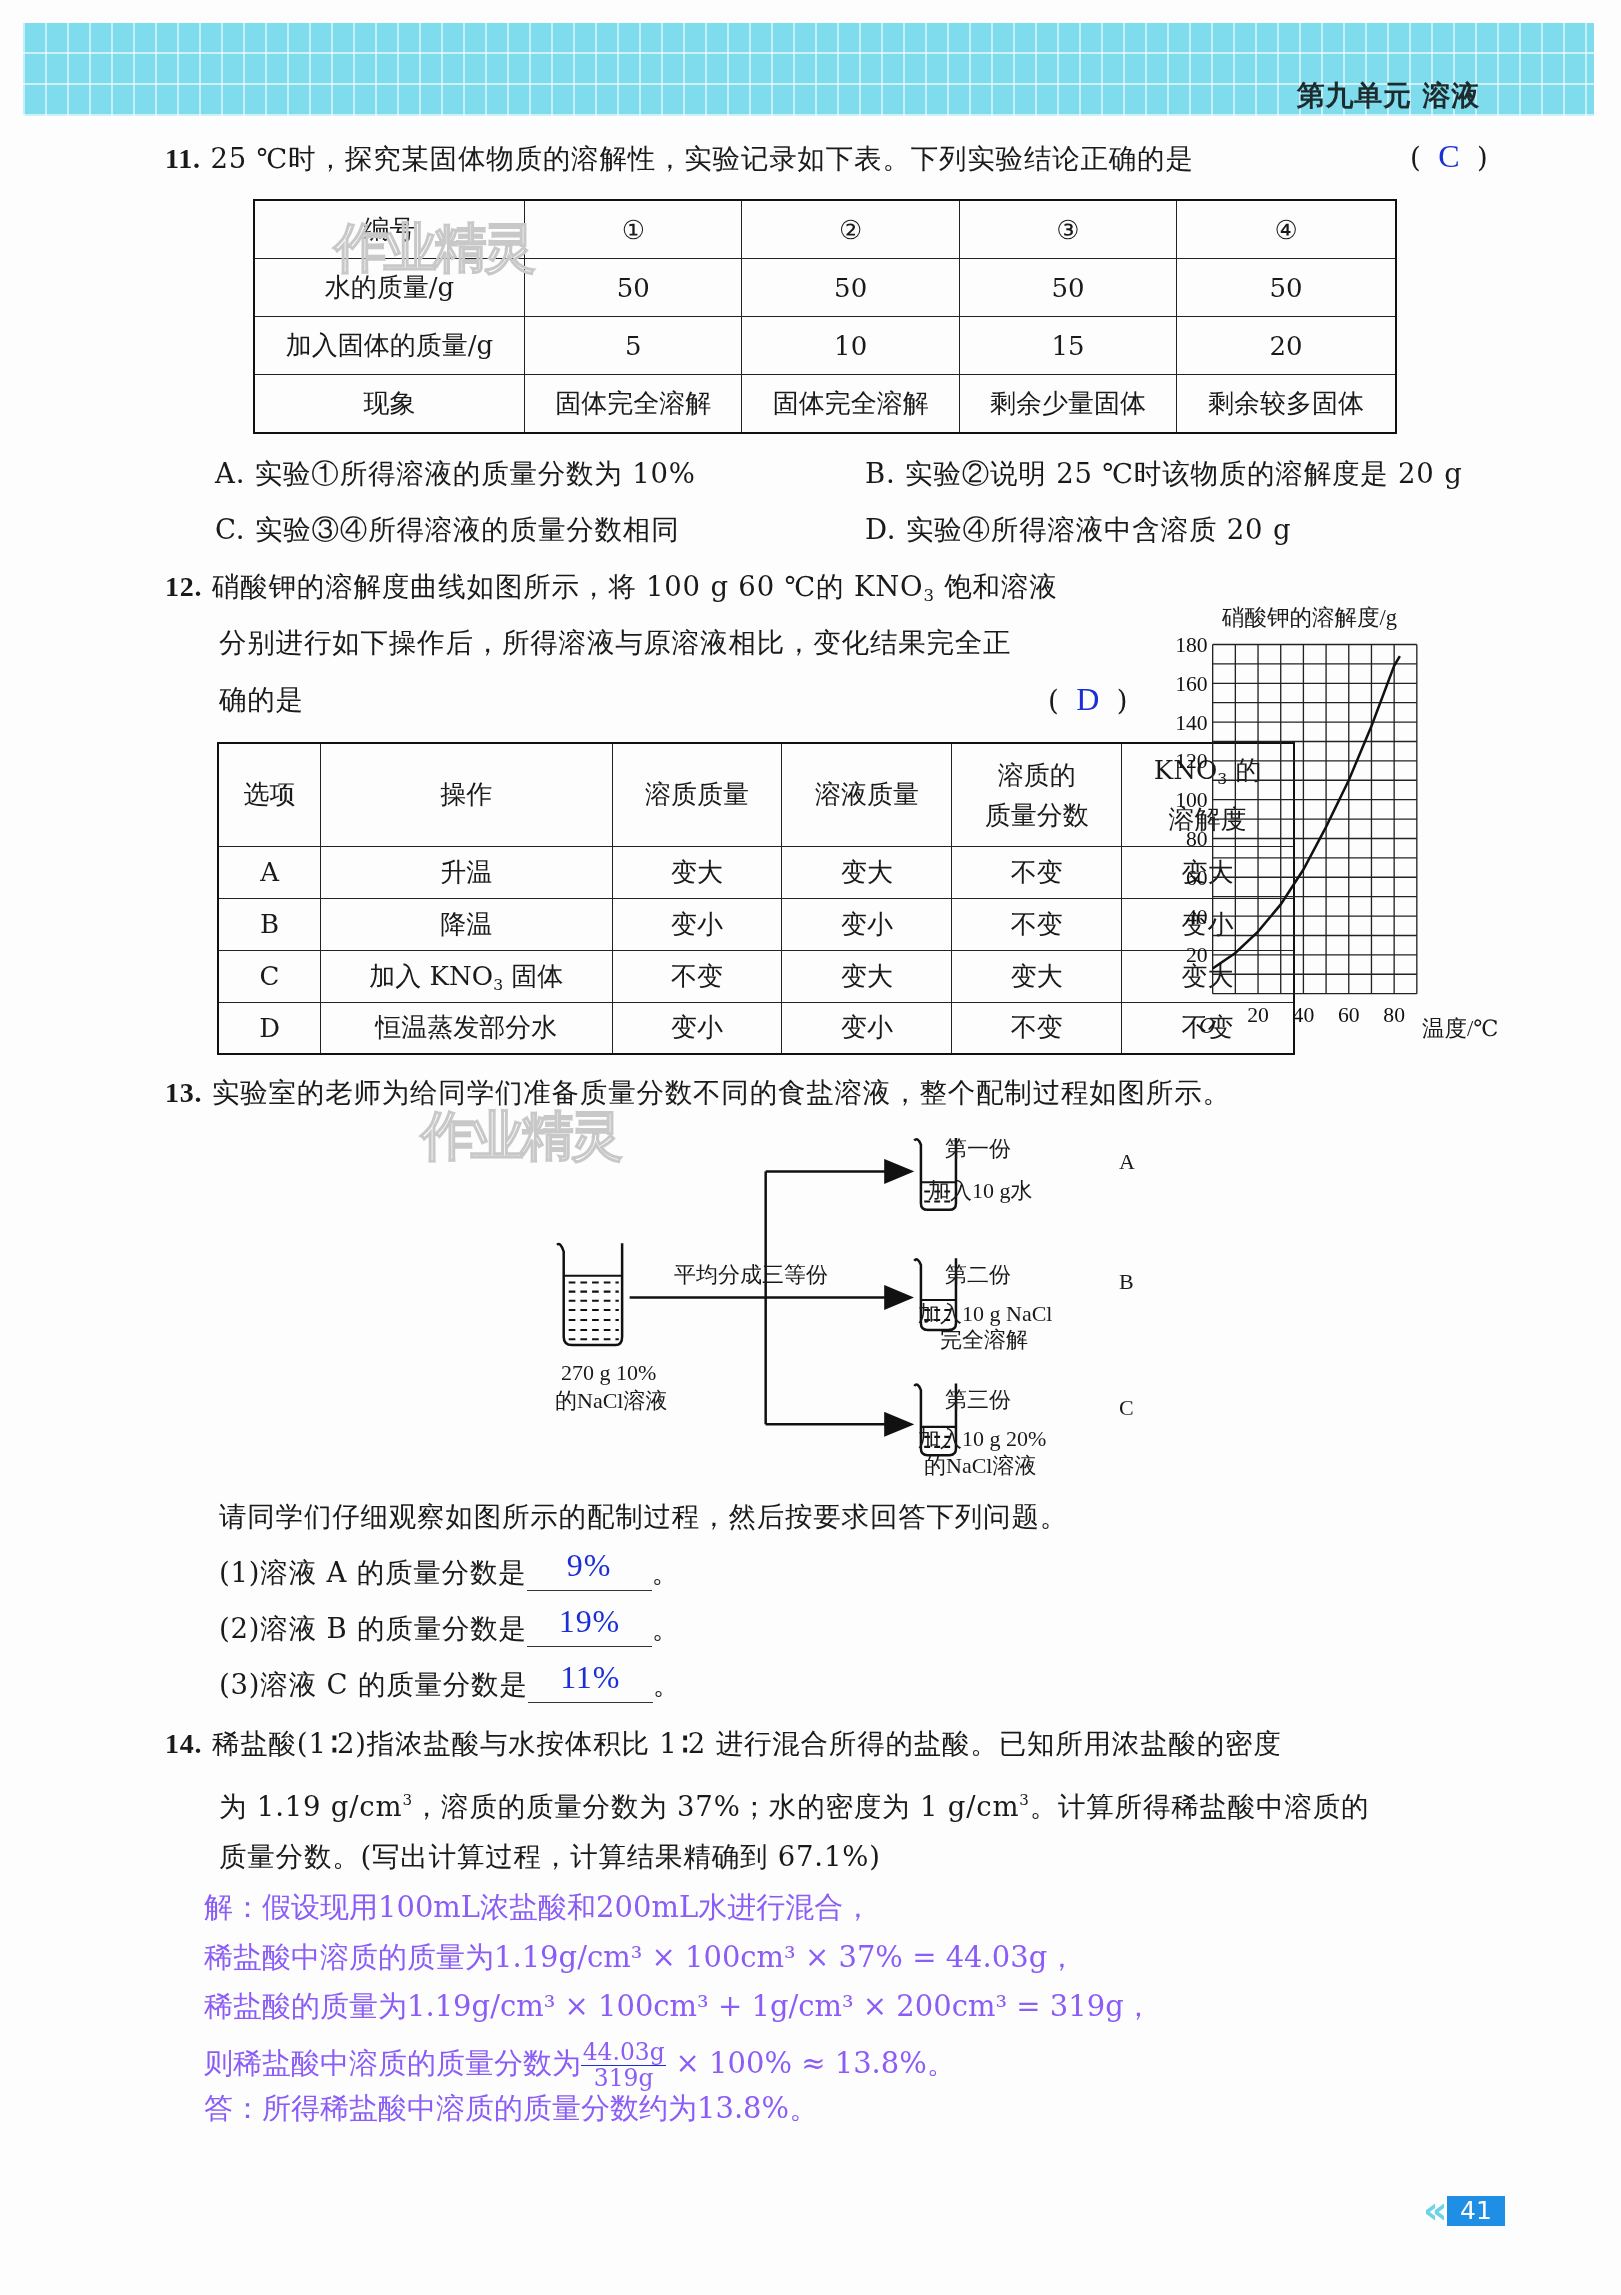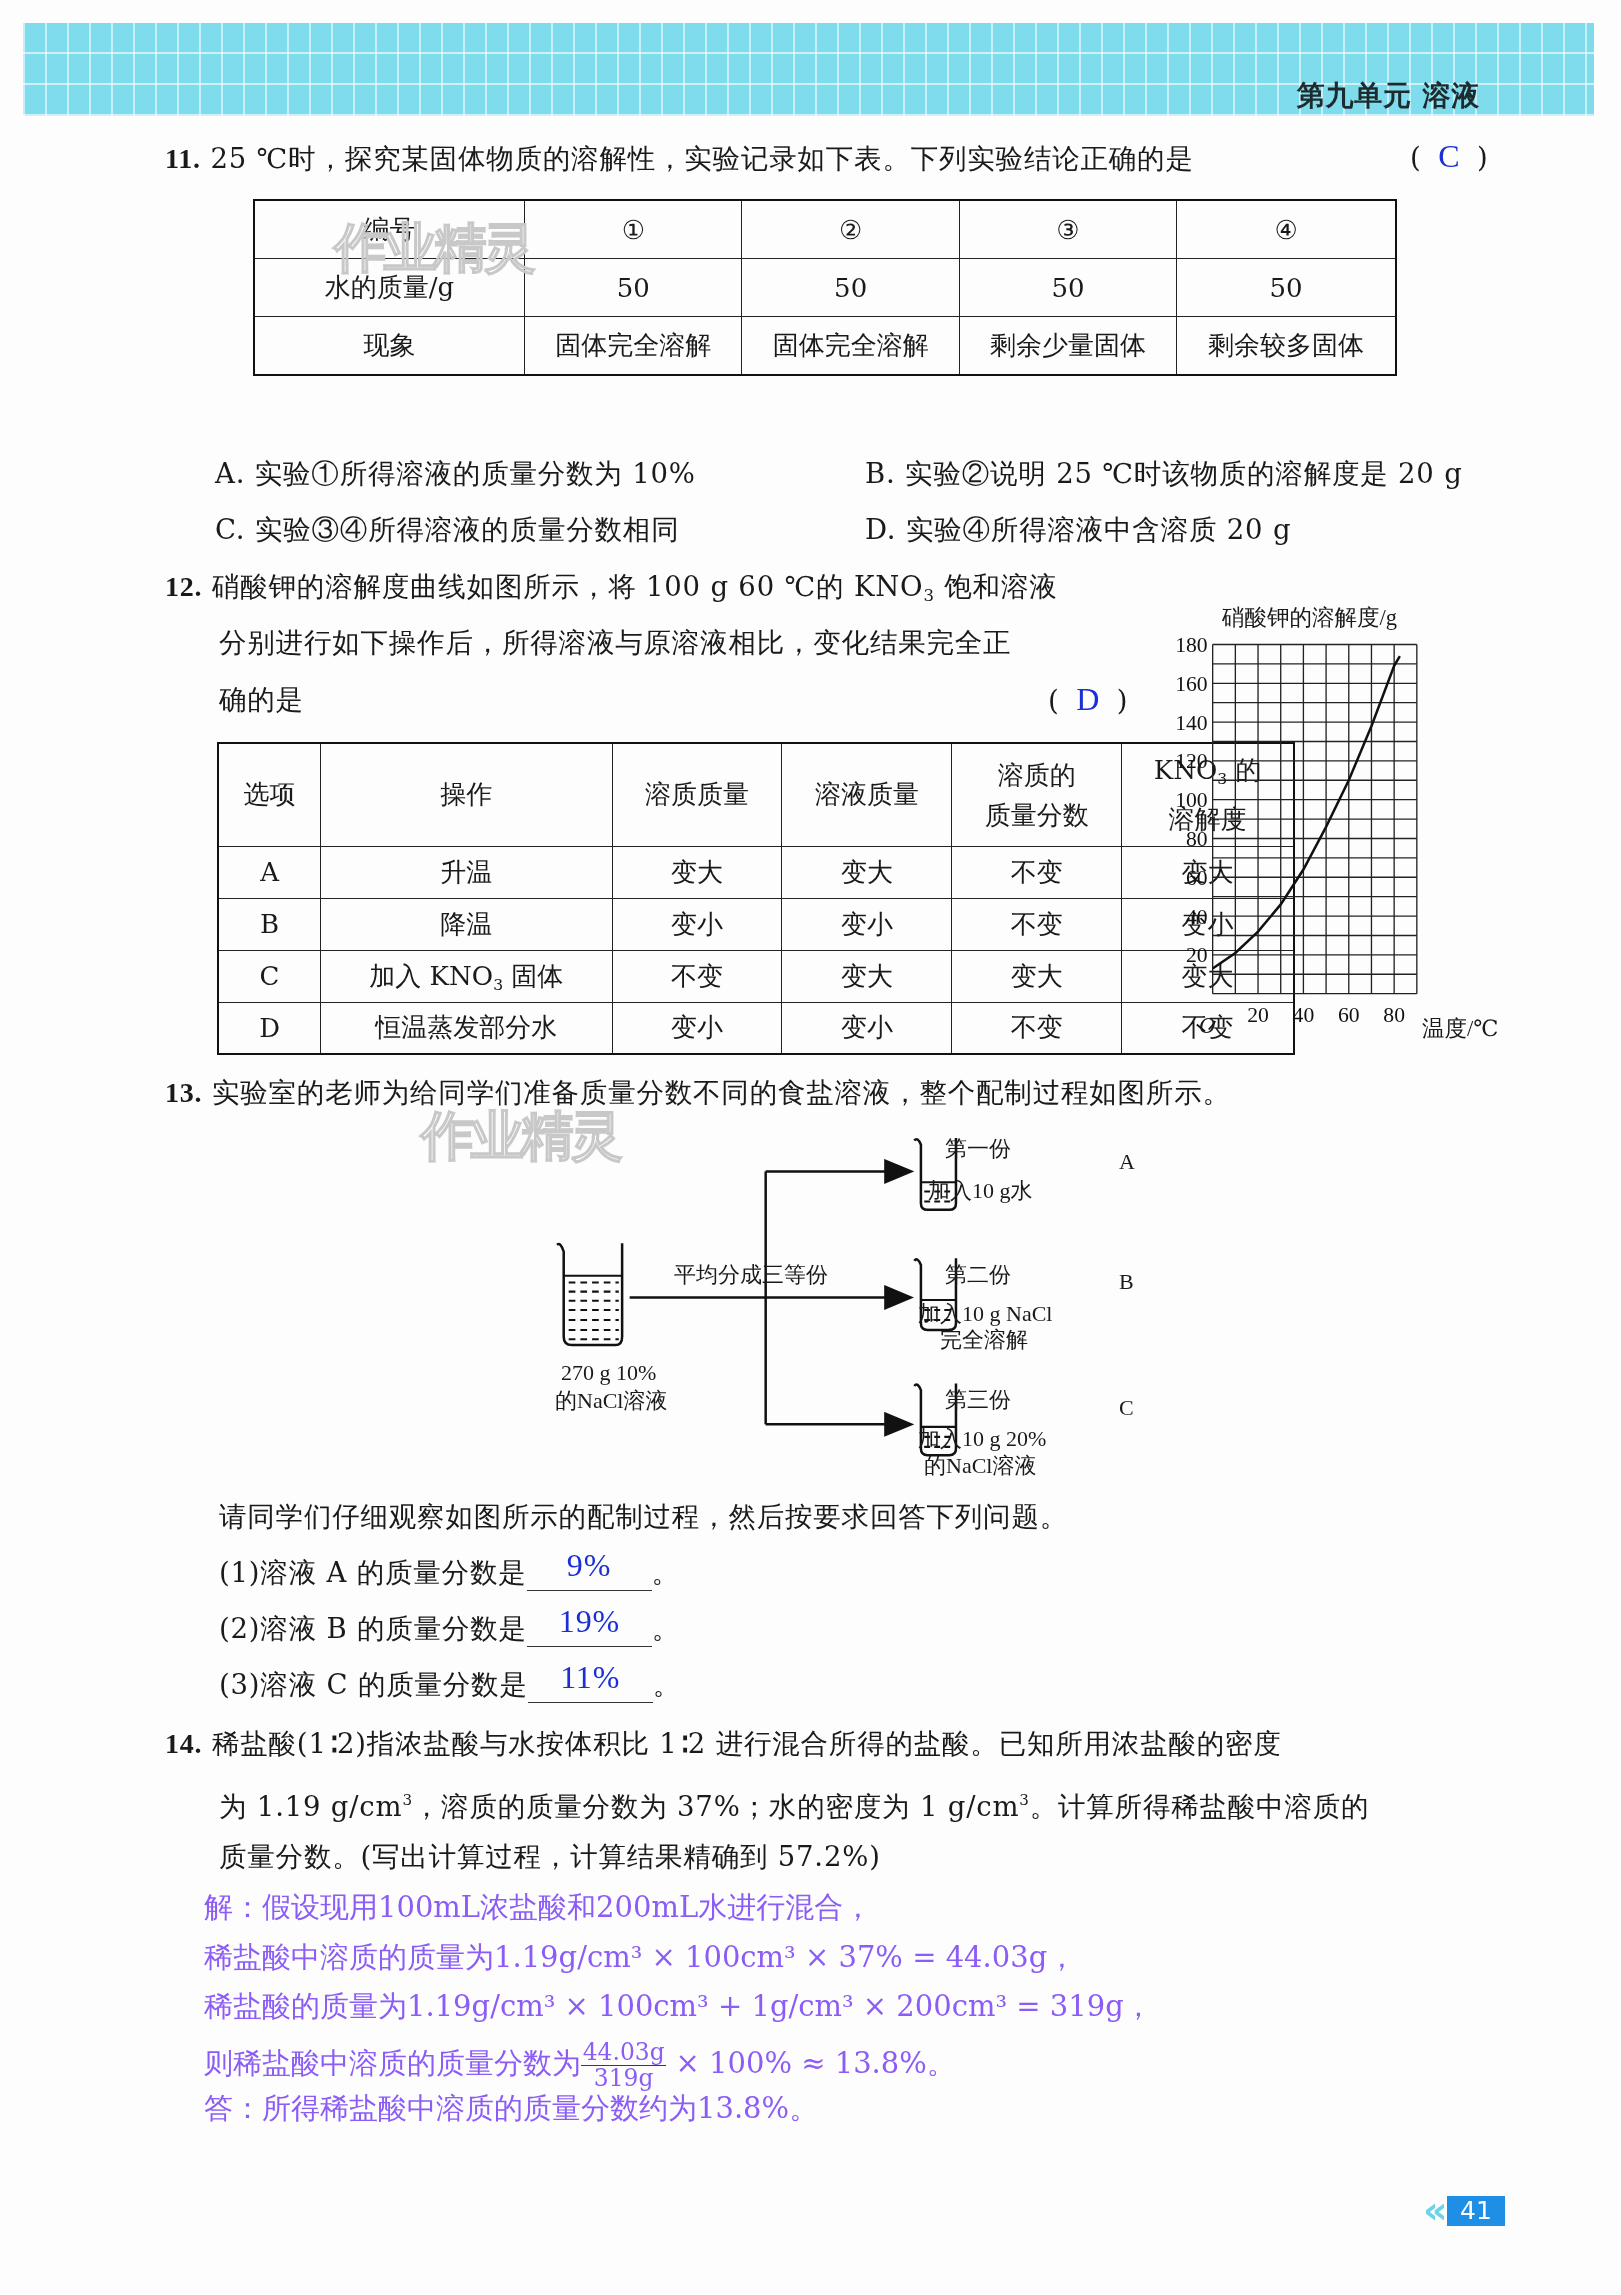--- a/index.html
+++ b/index.html
@@ -66,20 +66,27 @@
     <td>②</td>
     <td>③</td>
     <td>④</td>
   </tr>
   <tr>
     <td>水的质量/g</td>
     <td>50</td>
     <td>50</td>
     <td>50</td>
     <td>50</td>
+  </tr>
+  <tr>
+    <td>加入固体的质量/g</td>
+    <td>5</td>
+    <td>10</td>
+    <td>15</td>
+    <td>20</td>
   </tr>
   <tr>
     <td>现象</td>
     <td>固体完全溶解</td>
     <td>固体完全溶解</td>
     <td>剩余少量固体</td>
     <td>剩余较多固体</td>
   </tr>
 </tbody>
   </table>
@@ -299,21 +306,21 @@
   <span>(3)溶液 C 的质量分数是</span><span class="blank"><span class="ans">11%</span></span><span>。</span>
 </div>
 
 <div class="abs qline" style="left:165px; top:1725px;">
   <span class="qnum">14.</span>
   <span>稀盐酸(1∶2)指浓盐酸与水按体积比 1∶2 进行混合所得的盐酸。已知所用浓盐酸的密度</span>
 </div>
 <div class="abs qline" style="left:219px; top:1782px;">
   <span>为 1.19 g/cm</span><span class="sup">3</span><span>，溶质的质量分数为 37%；水的密度为 1 g/cm</span><span class="sup">3</span><span>。计算所得稀盐酸中溶质的</span>
 </div>
-<div class="abs qline" style="left:219px; top:1838px;">质量分数。(写出计算过程，计算结果精确到 57.2%)</div>
+<div class="abs qline" style="left:219px; top:1838px;">质量分数。(写出计算过程，计算结果精确到 67.1%)</div>
 
 <div class="abs sol" style="left:204px; top:1883px;">解：假设现用100mL浓盐酸和200mL水进行混合，</div>
 <div class="abs sol" style="left:204px; top:1933px;">稀盐酸中溶质的质量为1.19g/cm³ × 100cm³ × 37% = 44.03g，</div>
 <div class="abs sol" style="left:204px; top:1982px;">稀盐酸的质量为1.19g/cm³ × 100cm³ + 1g/cm³ × 200cm³ = 319g，</div>
 <div class="abs sol" style="left:204px; top:2031px;margin-top:8px;">
   <span>则稀盐酸中溶质的质量分数为</span><span class="frac"><span class="n">44.03g</span><span>319g</span></span><span> × 100% ≈ 13.8%。</span>
 </div>
 <div class="abs sol" style="left:204px; top:2084px;">答：所得稀盐酸中溶质的质量分数约为13.8%。</div>
 
 <div class="abs chev" style="left:1423px;">«</div>

